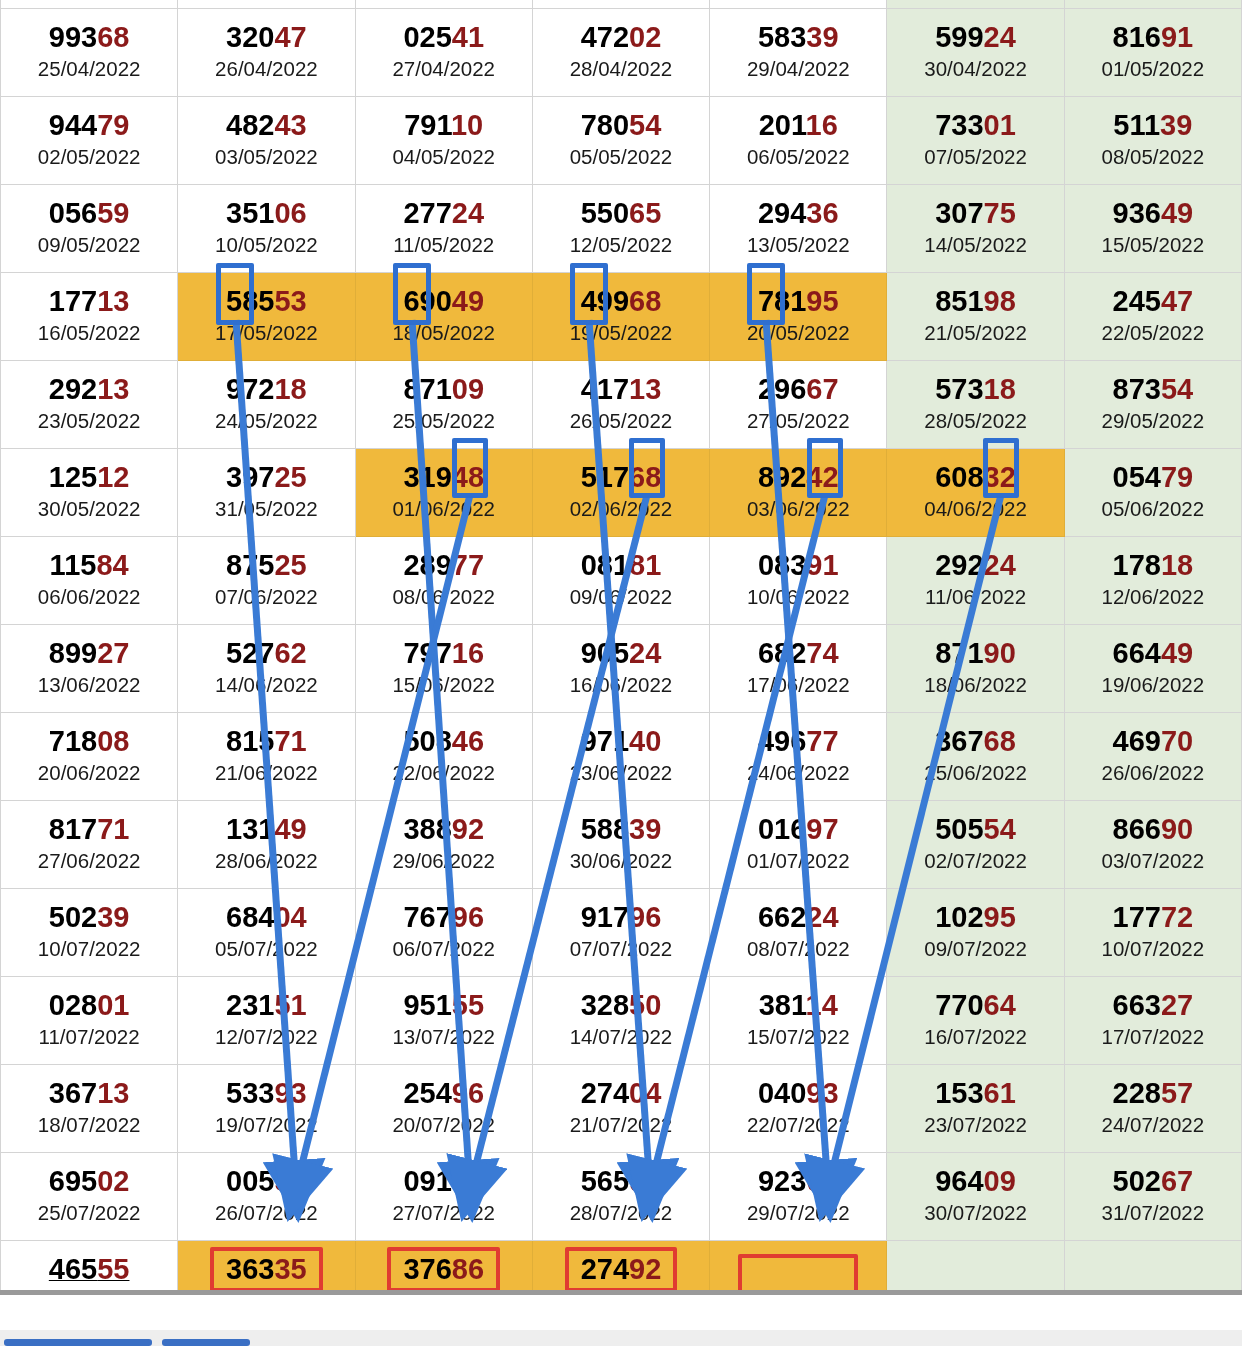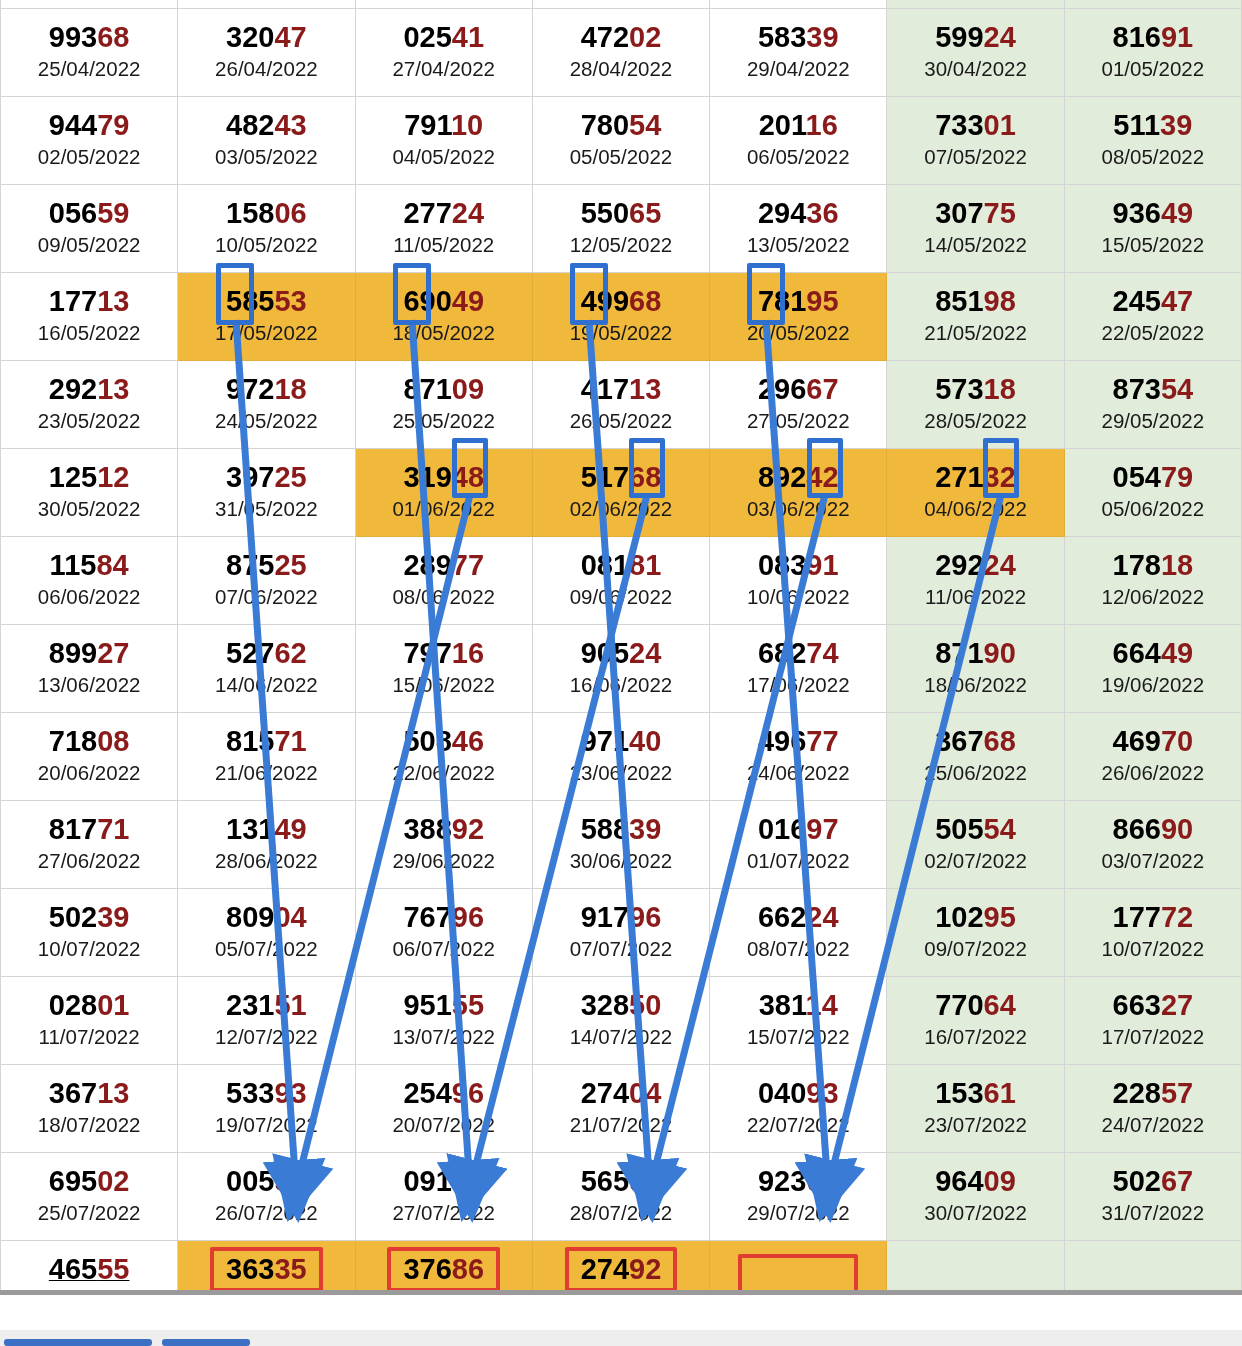--- a/index.html
+++ b/index.html
@@ -205,21 +205,21 @@
             <div><span class="num"><span class="head">511</span><span class="tail">39</span></span></div>
             <div class="date">08/05/2022</div>
           </td>
         </tr>
         <tr>
           <td class="cell">
             <div><span class="num"><span class="head">056</span><span class="tail">59</span></span></div>
             <div class="date">09/05/2022</div>
           </td>
           <td class="cell">
-            <div><span class="num"><span class="head">158</span><span class="tail">06</span></span></div>
+            <div><span class="num"><span class="head">351</span><span class="tail">06</span></span></div>
             <div class="date">10/05/2022</div>
           </td>
           <td class="cell">
             <div><span class="num"><span class="head">277</span><span class="tail">24</span></span></div>
             <div class="date">11/05/2022</div>
           </td>
           <td class="cell">
             <div><span class="num"><span class="head">550</span><span class="tail">65</span></span></div>
             <div class="date">12/05/2022</div>
           </td>
@@ -311,21 +311,21 @@
           </td>
           <td class="cell hl">
             <div><span class="num"><span class="head">517</span><span class="tail">68</span></span></div>
             <div class="date">02/06/2022</div>
           </td>
           <td class="cell hl">
             <div><span class="num"><span class="head">892</span><span class="tail">42</span></span></div>
             <div class="date">03/06/2022</div>
           </td>
           <td class="cell weekend hl">
-            <div><span class="num"><span class="head">271</span><span class="tail">32</span></span></div>
+            <div><span class="num"><span class="head">608</span><span class="tail">32</span></span></div>
             <div class="date">04/06/2022</div>
           </td>
           <td class="cell weekend">
             <div><span class="num"><span class="head">054</span><span class="tail">79</span></span></div>
             <div class="date">05/06/2022</div>
           </td>
         </tr>
         <tr>
           <td class="cell">
             <div><span class="num"><span class="head">115</span><span class="tail">84</span></span></div>
@@ -445,21 +445,21 @@
             <div><span class="num"><span class="head">866</span><span class="tail">90</span></span></div>
             <div class="date">03/07/2022</div>
           </td>
         </tr>
         <tr>
           <td class="cell">
             <div><span class="num"><span class="head">502</span><span class="tail">39</span></span></div>
             <div class="date">10/07/2022</div>
           </td>
           <td class="cell">
-            <div><span class="num"><span class="head">809</span><span class="tail">04</span></span></div>
+            <div><span class="num"><span class="head">684</span><span class="tail">04</span></span></div>
             <div class="date">05/07/2022</div>
           </td>
           <td class="cell">
             <div><span class="num"><span class="head">767</span><span class="tail">96</span></span></div>
             <div class="date">06/07/2022</div>
           </td>
           <td class="cell">
             <div><span class="num"><span class="head">917</span><span class="tail">96</span></span></div>
             <div class="date">07/07/2022</div>
           </td>

